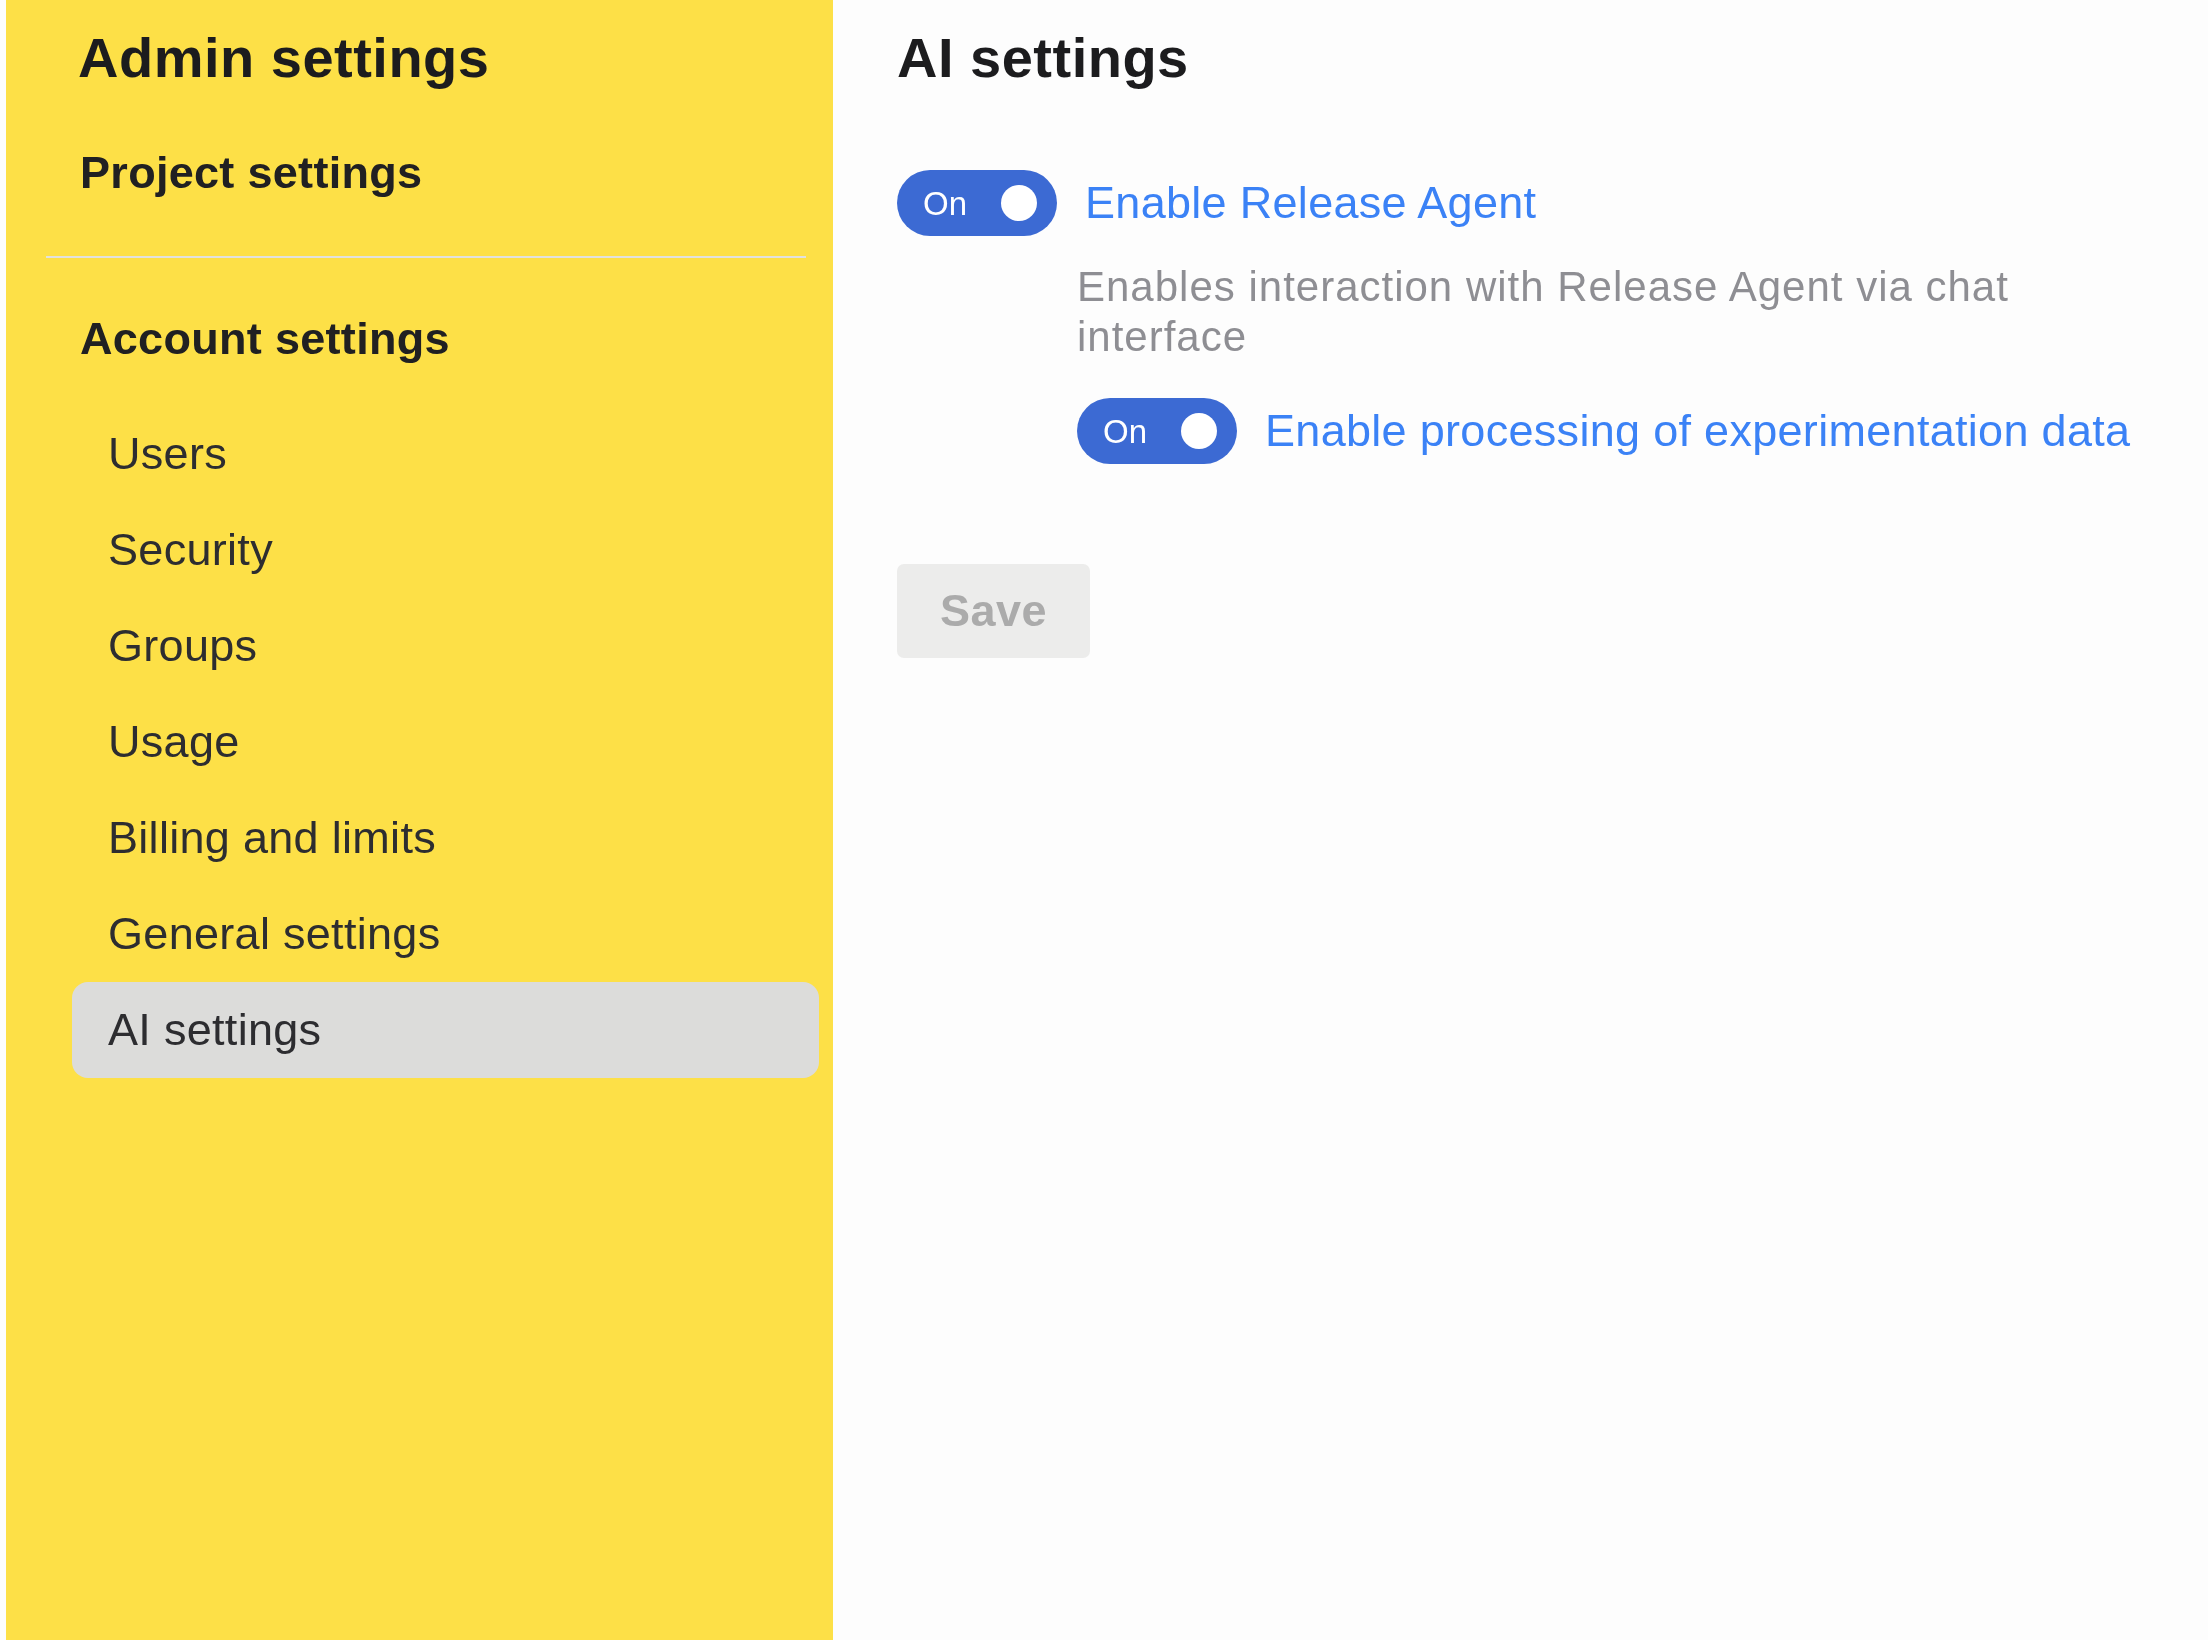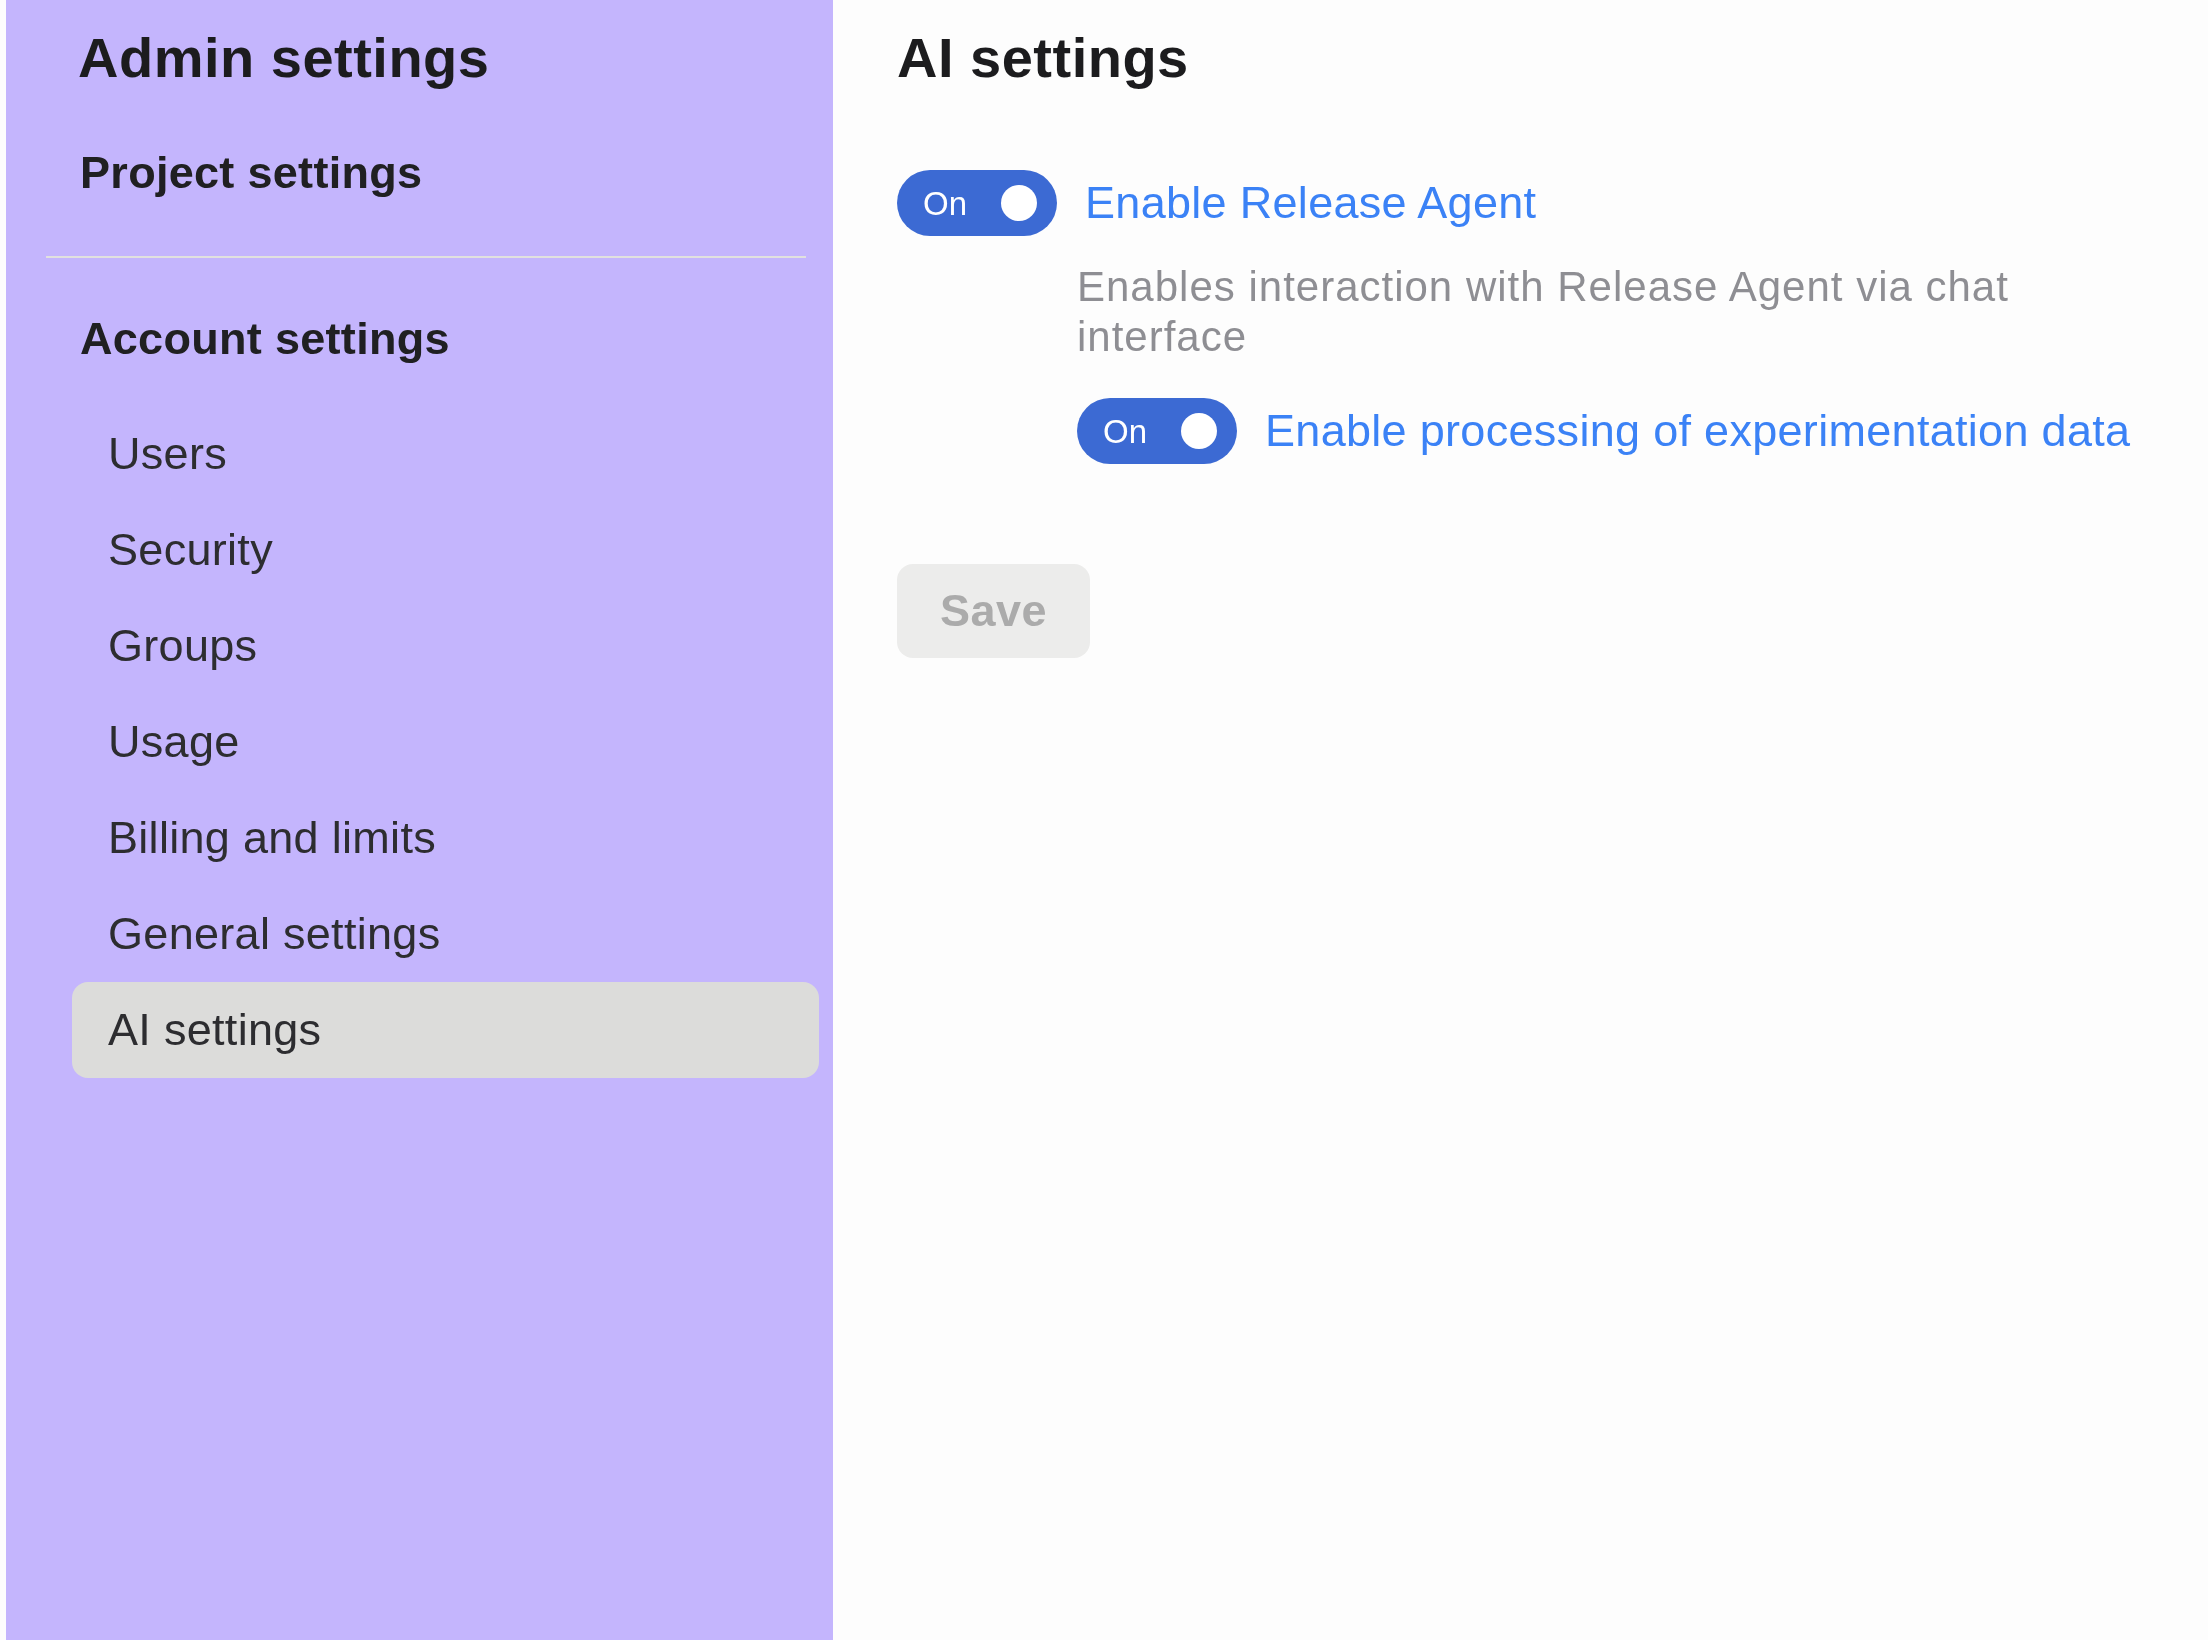--- a/index.html
+++ b/index.html
@@ -11,21 +11,21 @@
     color: #2c2c2e;
     overflow: hidden;
     position: relative;
   }
 
   
   .sidebar {
     position: absolute;
     left: 6px; top: 0;
     width: 827px; height: 1640px;
-    background: #c4b5fd;
+    background: #fde047;
     padding: 24px 14px 0 66px;
   }
   .sidebar-title {
     margin: 0 0 0 6px;
     font-size: 56px; font-weight: 700;
     line-height: 68px;
     color: #1c1c1e;
     letter-spacing: 0.5px;
   }
   .section-header {
@@ -113,21 +113,21 @@
     margin: 26px 0 0 180px;
     font-size: 42px;
     line-height: 50px;
     color: #8e8e93;
     letter-spacing: 1px;
   }
   .save-btn {
     margin-top: 100px;
     width: 193px; height: 94px;
     border: none;
-    border-radius: 16px;
+    border-radius: 7px;
     background: #ececeb;
     color: #ababab;
     font-family: "Liberation Sans", sans-serif;
     font-size: 45px; font-weight: 700;
     display: flex;
     align-items: center;
     justify-content: center;
     cursor: default;
     letter-spacing: 0.5px;
   }

